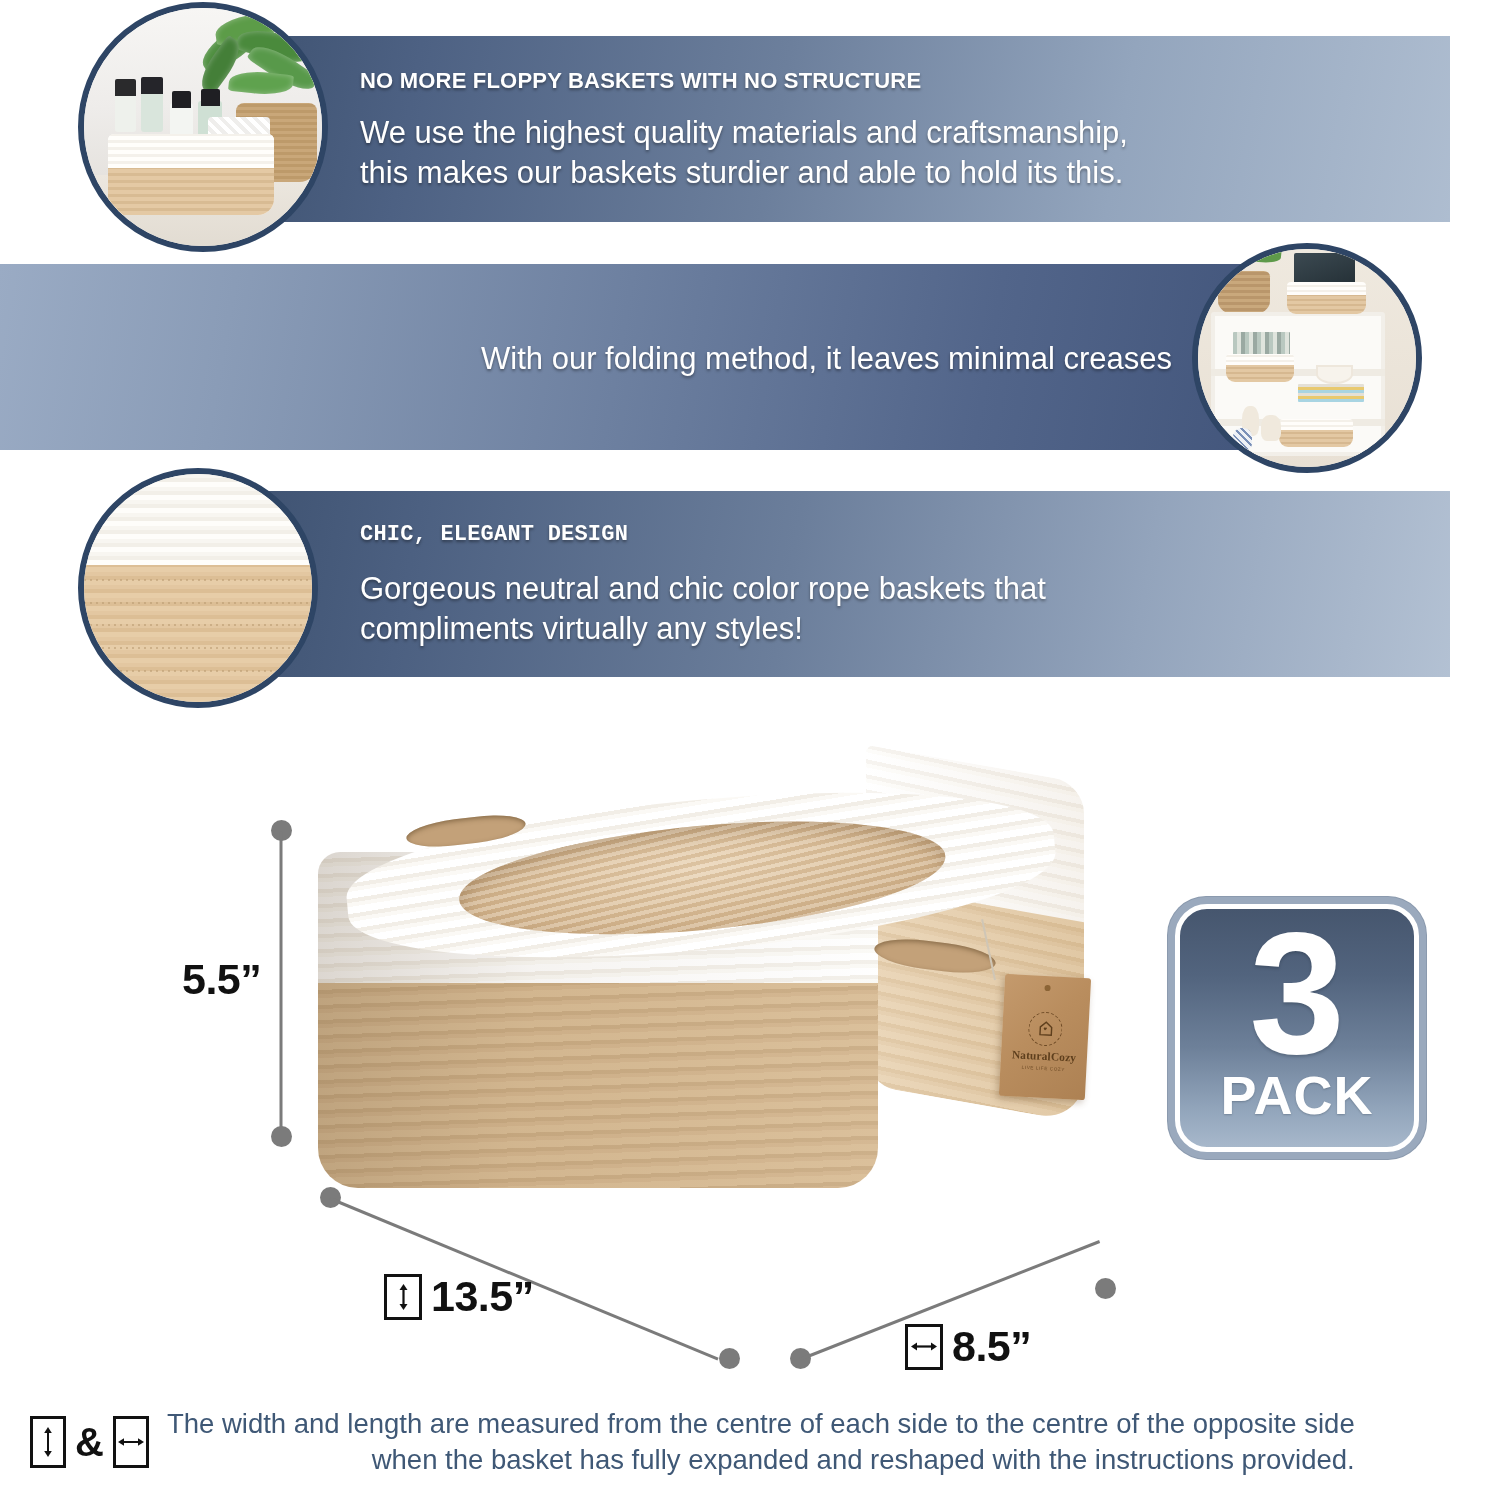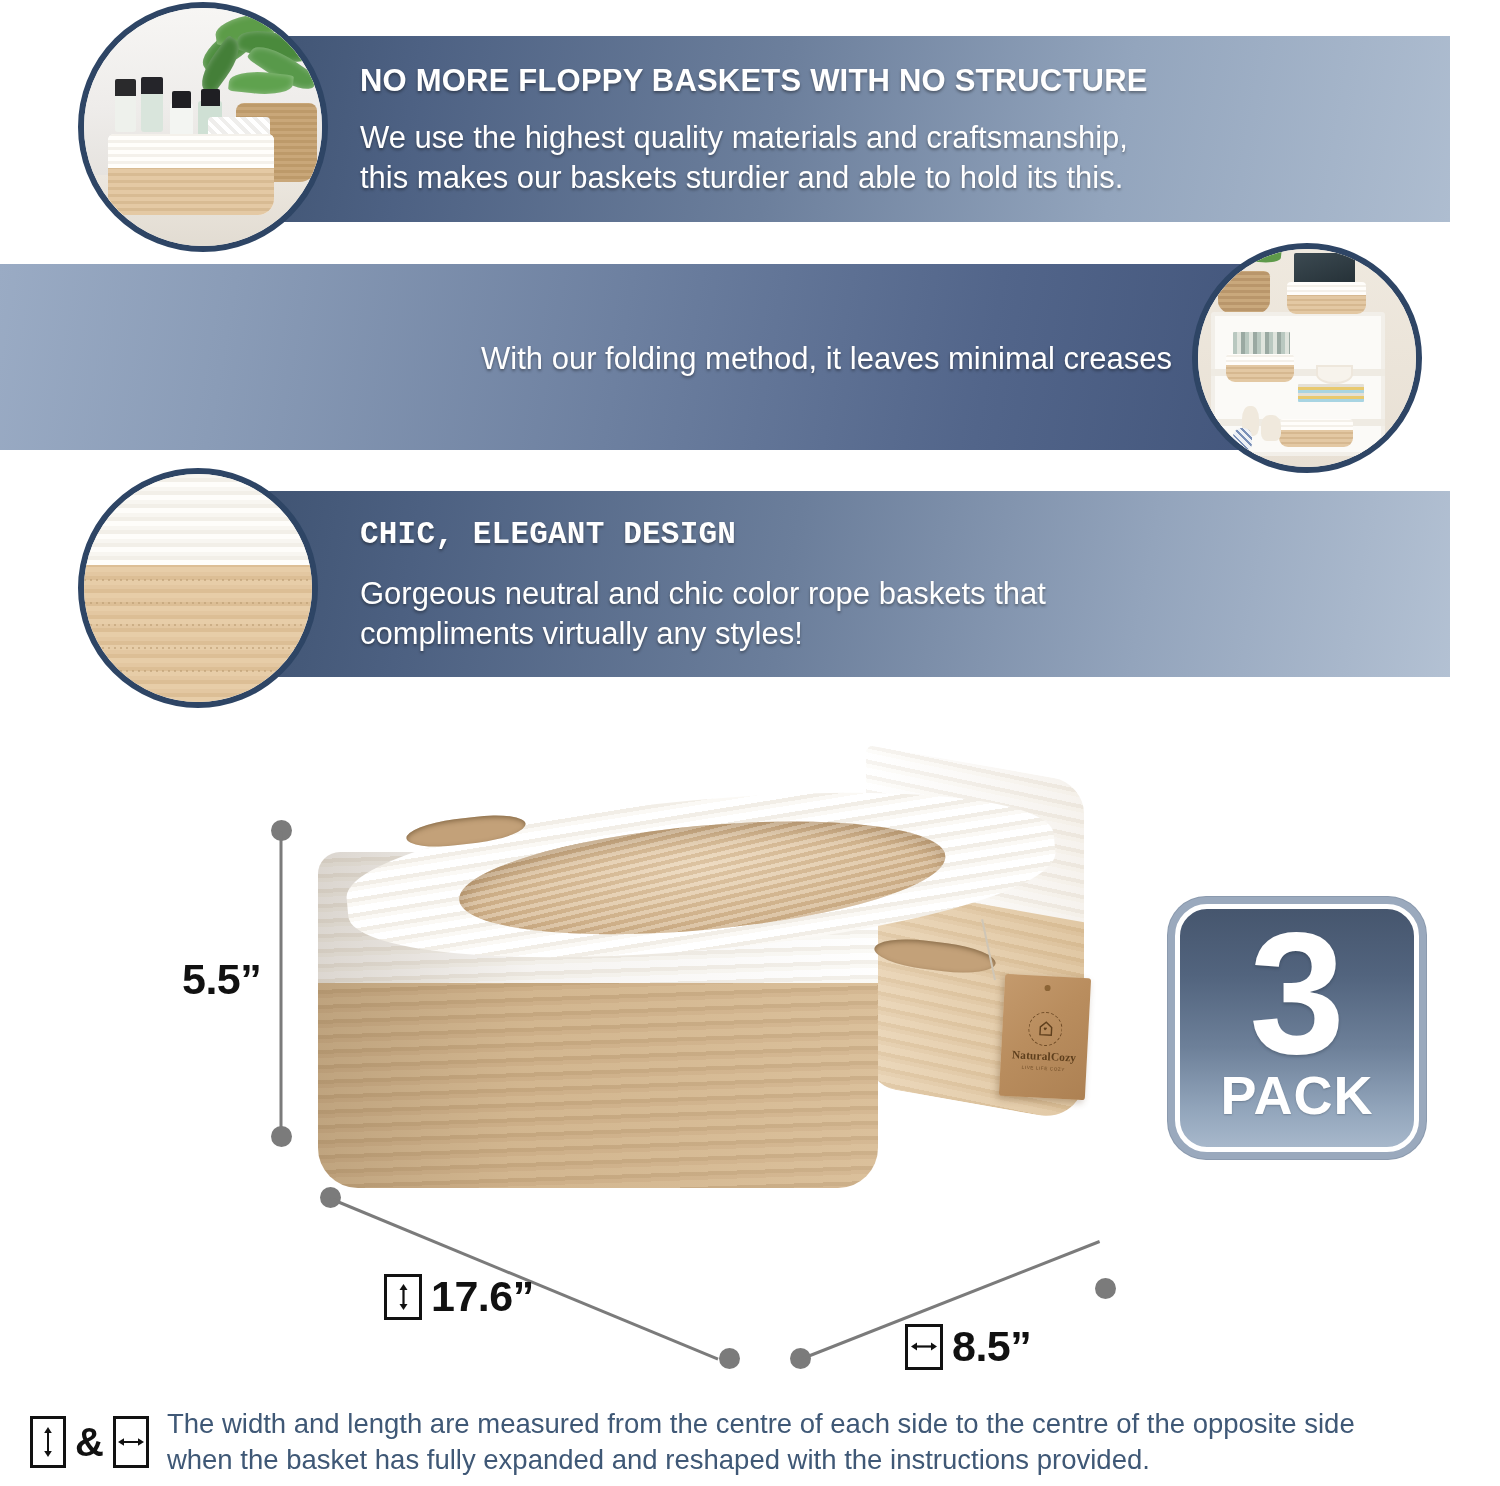--- a/index.html
+++ b/index.html
@@ -14,21 +14,21 @@
   
   .banner {
     position:absolute;
     display:flex;
     flex-direction:column;
     justify-content:center;
     color:#ffffff;
     text-shadow:0 2px 3px rgba(0,0,0,.38);
   }
   .banner .b-title {
-    font-size:31px;
+    font-size:22px;
     font-weight:bold;
     letter-spacing:.2px;
     line-height:1.1;
     white-space:nowrap;
   }
   .banner .b-body {
     font-size:31px;
     font-weight:500;
     line-height:1.28;
     white-space:nowrap;
@@ -299,21 +299,21 @@
     position:absolute; left:30px; top:1402px; width:1440px; height:80px;
     display:flex; align-items:center; gap:14px;
   }
   #footer-icons { display:flex; align-items:center; gap:9px; }
   #footer-icons .mbox { width:36px; height:52px; border-width:3.2px; }
   #amp { font-size:40px; font-weight:bold; color:#111; line-height:1; }
   #footer-text {
     color:#3f5876; font-size:27.5px; line-height:1.32; font-weight:500;
     padding-left:4px;
   }
-  #footer-text span { display:block; white-space:nowrap; }
+  #footer-text span { display:block; white-space:nowrap;text-align:right; }
 </style>
 </head>
 <body>
 
 <div class="banner" id="banner1">
   <div class="b-title">NO MORE FLOPPY BASKETS WITH NO STRUCTURE</div>
   <div class="b-body">
     <span>We use the highest quality materials and craftsmanship,</span>
     <span>this makes our baskets sturdier and able to hold its this.</span>
   </div>
@@ -458,21 +458,21 @@
 <div class="mline" style="left:330px;top:1197px;width:420px;transform:rotate(22.5deg);"></div>
 <div class="mdot" style="left:719px;top:1348px;"></div>
 <div class="mlabel" style="left:384px;top:1272px;">
   <span class="mbox">
     <svg width="15" height="30" viewBox="0 0 15 30">
       <path d="M7.5 2 L3.5 8 H11.5 Z" fill="#111"></path>
       <path d="M7.5 28 L3.5 22 H11.5 Z" fill="#111"></path>
       <rect x="6.4" y="5" width="2.2" height="20" fill="#111"></rect>
     </svg>
   </span>
-  <span>17.6”</span>
+  <span>13.5”</span>
 </div>
 
 <div class="mdot" style="left:790px;top:1348px;"></div>
 <div class="mline" style="left:800px;top:1358px;width:322px;transform:rotate(-21.5deg);"></div>
 <div class="mdot" style="left:1095px;top:1278px;"></div>
 <div class="mlabel" style="left:905px;top:1322px;">
   <span class="mbox">
     <svg width="30" height="15" viewBox="0 0 30 15">
       <path d="M2 7.5 L8 3.5 V11.5 Z" fill="#111"></path>
       <path d="M28 7.5 L22 3.5 V11.5 Z" fill="#111"></path>

